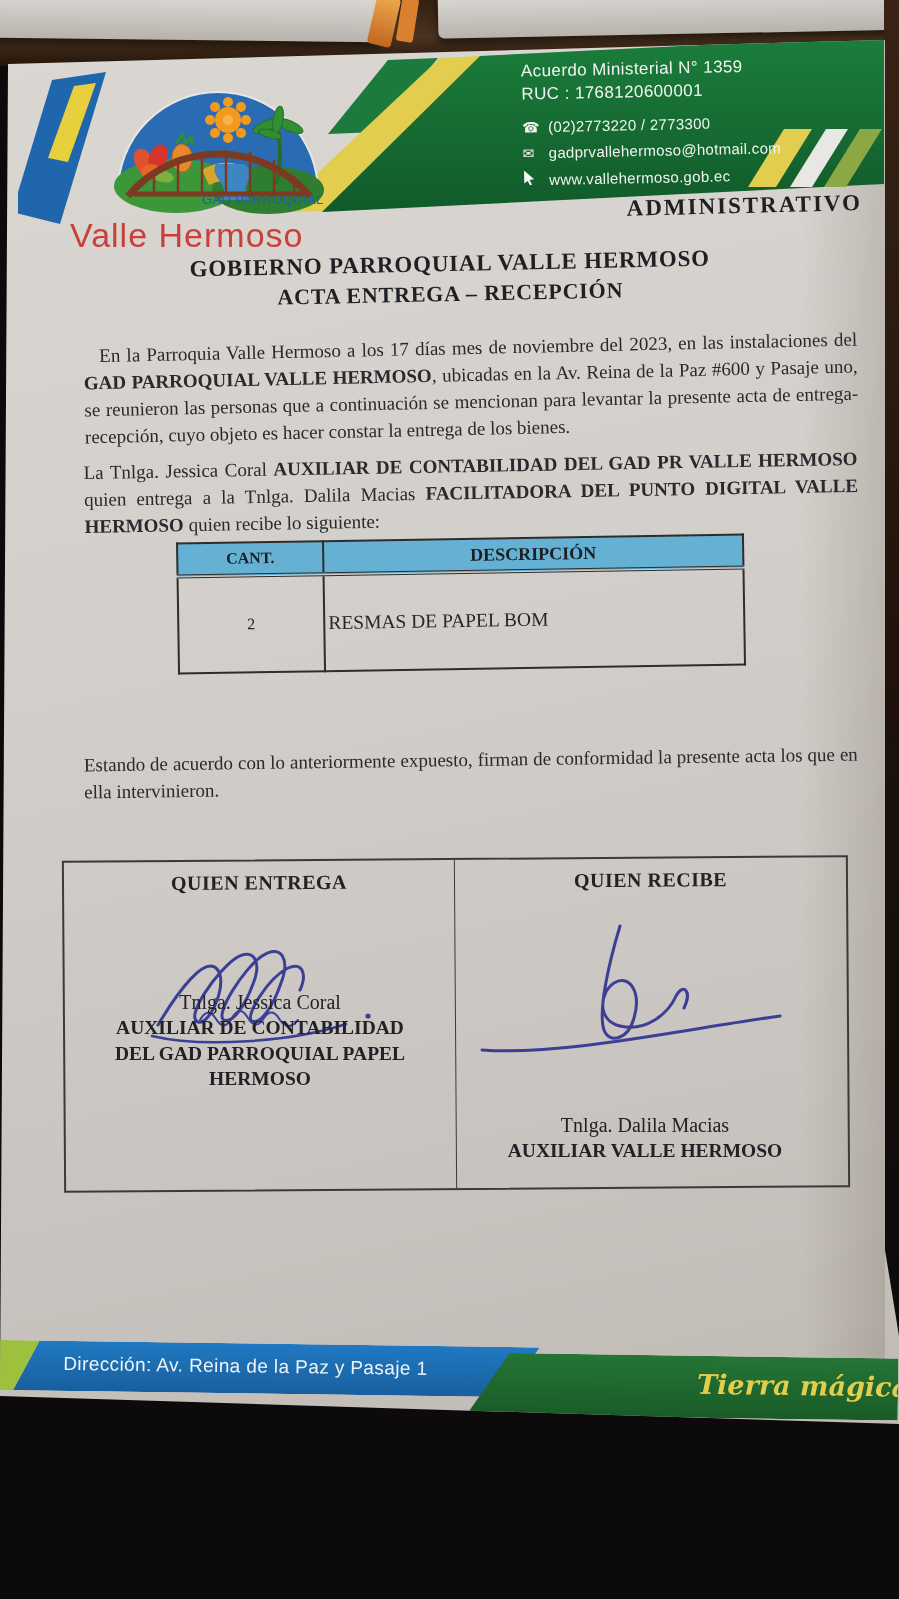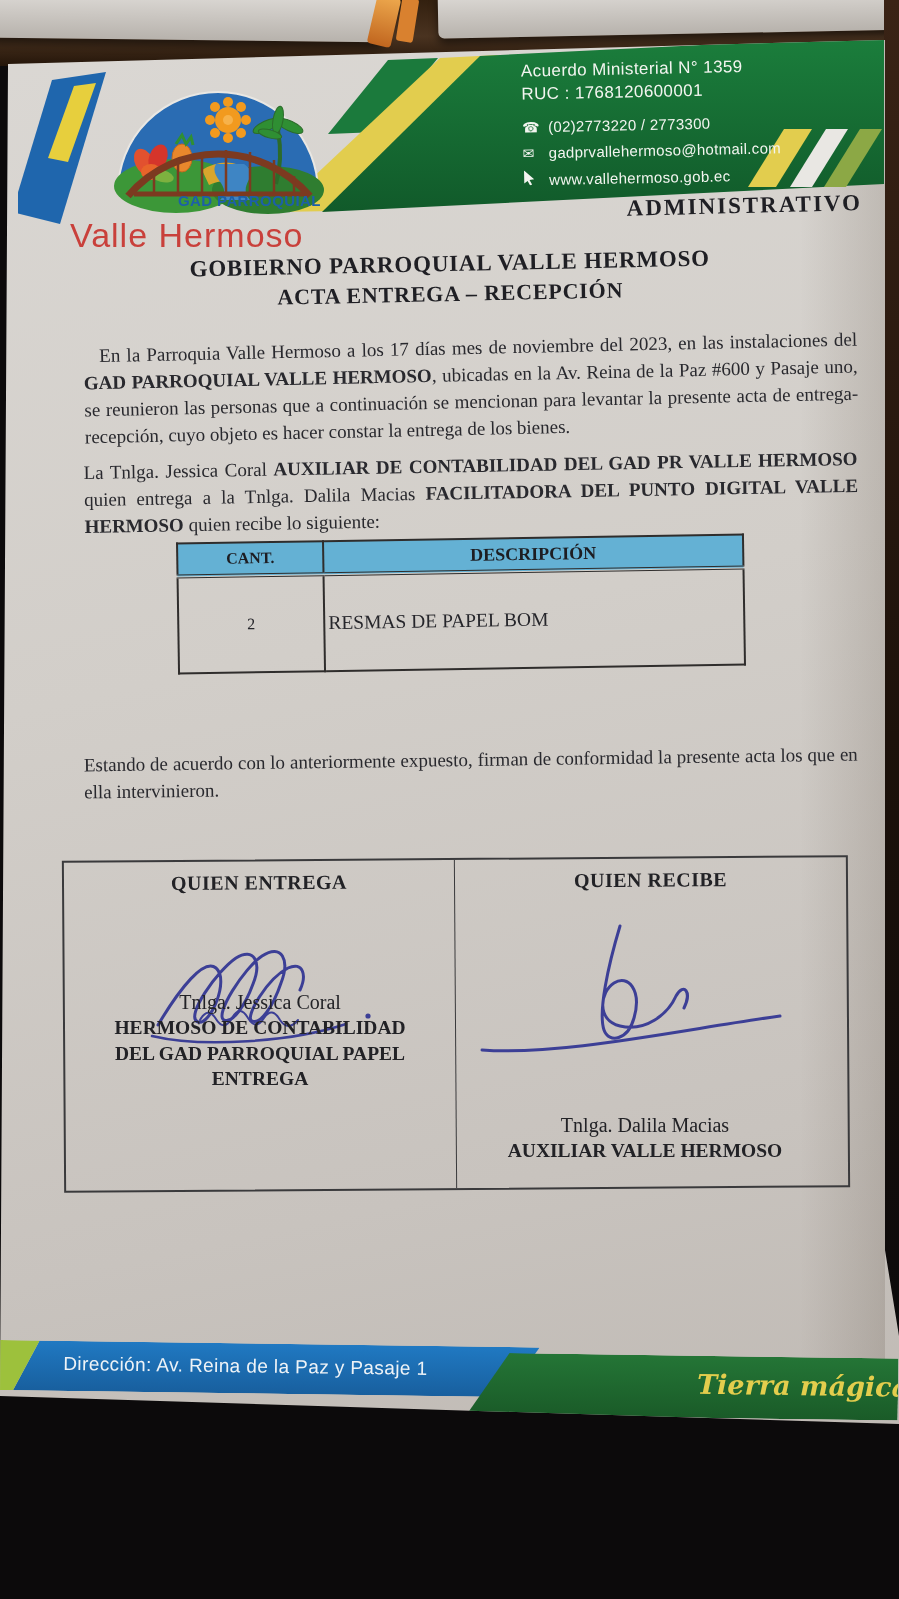--- a/index.html
+++ b/index.html
@@ -23,21 +23,21 @@
   .page-shade-r{left:800px;top:40px;width:85px;height:1360px;background:linear-gradient(90deg,rgba(0,0,0,0),rgba(70,55,40,.16));}
 
   
   .band-text{left:522px;top:56px;width:345px;color:#f3f5f0;font-family:"Liberation Sans",sans-serif;transform:rotate(-1.2deg);}
   .band-line{font-size:17px;letter-spacing:.4px;line-height:23px;}
   .contact-row{display:flex;align-items:center;font-size:15px;letter-spacing:.3px;margin-top:9px;}
   .contact-row .ic{width:26px;font-size:14px;text-align:left;}
   .contact-row.first{margin-top:13px;}
 
   
-  .gad-par{left:166px;top:126px;font-family:"Liberation Sans",sans-serif;font-weight:bold;color:#1d5fa8;font-size:15px;letter-spacing:.4px;}
+  .gad-par{left:190px;top:126px;font-family:"Liberation Sans",sans-serif;font-weight:normal;color:#1d5fa8;font-size:13px;letter-spacing:.4px;}
   .vh-name{left:58px;top:150px;font-family:"Liberation Sans",sans-serif;color:#c9403b;font-size:34px;letter-spacing:1px;font-weight:500;}
 
   
   .administrativo{left:540px;top:194px;width:322px;text-align:right;font-weight:bold;font-size:23px;letter-spacing:2px;color:#1f1f24;transform:rotate(-1.4deg);}
   .doc-title{left:118px;top:248px;width:664px;text-align:center;font-weight:bold;color:#1f1f24;transform:rotate(-1.2deg);}
   .doc-title .t1{font-size:23px;letter-spacing:.8px;line-height:31px;}
   .doc-title .t2{font-size:22px;letter-spacing:.8px;line-height:30px;}
   .para{left:84px;width:774px;font-size:19px;line-height:27px;text-align:justify;color:#29292e;}
   .p1{top:334px;transform:rotate(-1.25deg);text-indent:16px;}
   .p2{top:452px;transform:rotate(-1.05deg);}
@@ -221,23 +221,23 @@
 
     <svg class="abs sigink" style="left:468px;top:918px;" width="332" height="165" viewBox="0 0 332 165">
       <g stroke="#3c3f96" fill="none" stroke-linecap="round">
         <path stroke-width="3" d="M152 8 C140 48 130 94 136 112 C141 126 160 122 166 100 C174 72 160 56 146 65 C132 74 128 102 152 108 C178 114 200 96 208 78 C216 64 224 74 216 90"></path>
         <path stroke-width="3" d="M14 132 C92 138 212 112 312 98"></path>
       </g>
     </svg>
 
     <div class="abs sig-names names-left">
       <div class="sig-name">Tnlga. Jessica Coral</div>
-      <div class="sig-role">HERMOSO DE CONTABILIDAD</div>
+      <div class="sig-role">AUXILIAR DE CONTABILIDAD</div>
       <div class="sig-role">DEL GAD PARROQUIAL PAPEL</div>
-      <div class="sig-role">ENTREGA</div>
+      <div class="sig-role">HERMOSO</div>
     </div>
     <div class="abs sig-names names-right">
       <div class="sig-name">Tnlga. Dalila Macias</div>
       <div class="sig-role">AUXILIAR VALLE HERMOSO</div>
     </div>
 
     <div class="abs footer">
       <div class="abs f-blue"></div>
       <div class="abs f-lime"></div>
       <div class="abs f-addr">Dirección: Av. Reina de la Paz y Pasaje 1</div>

